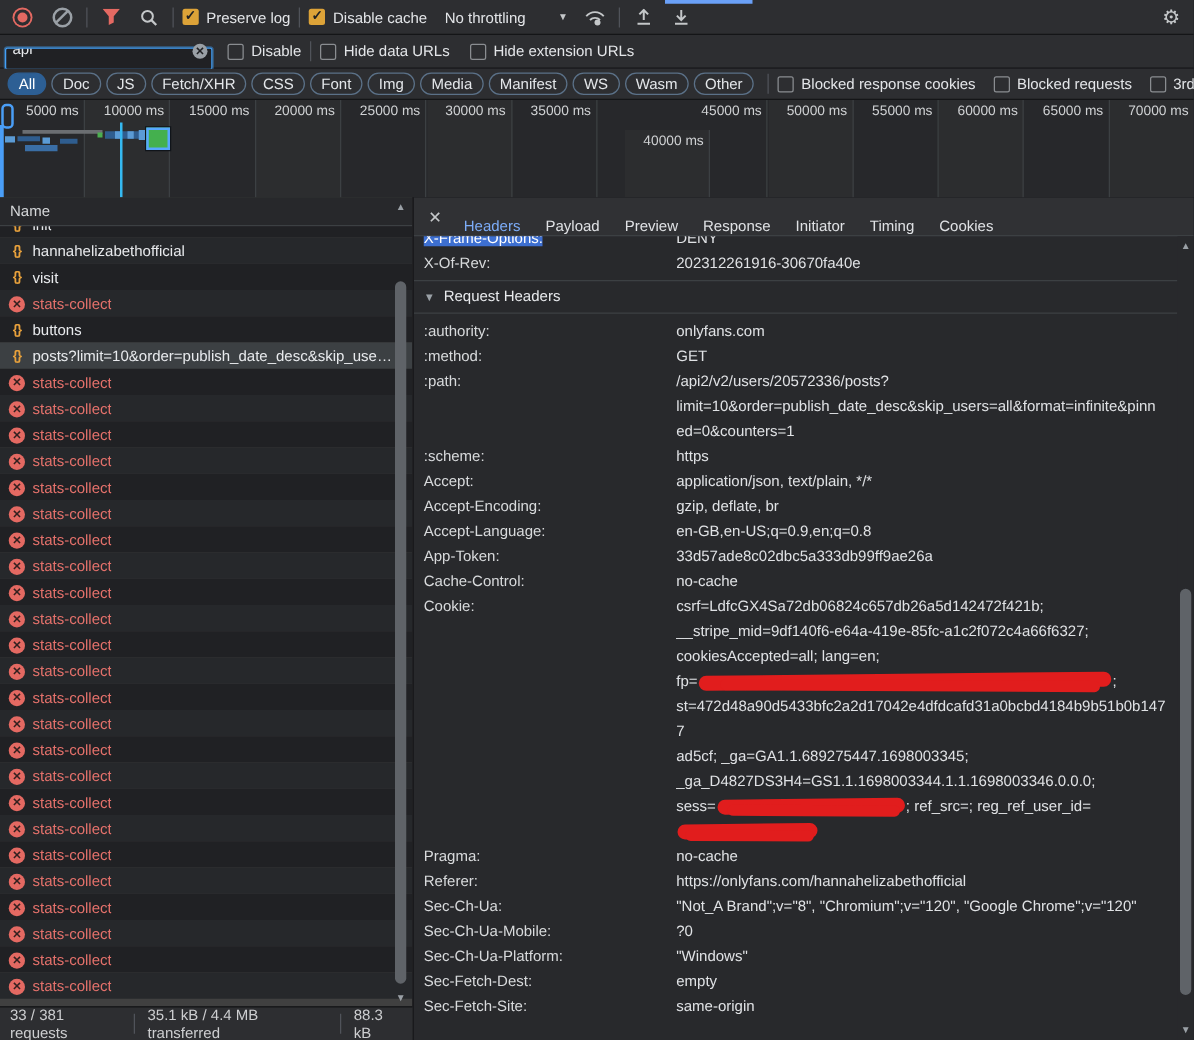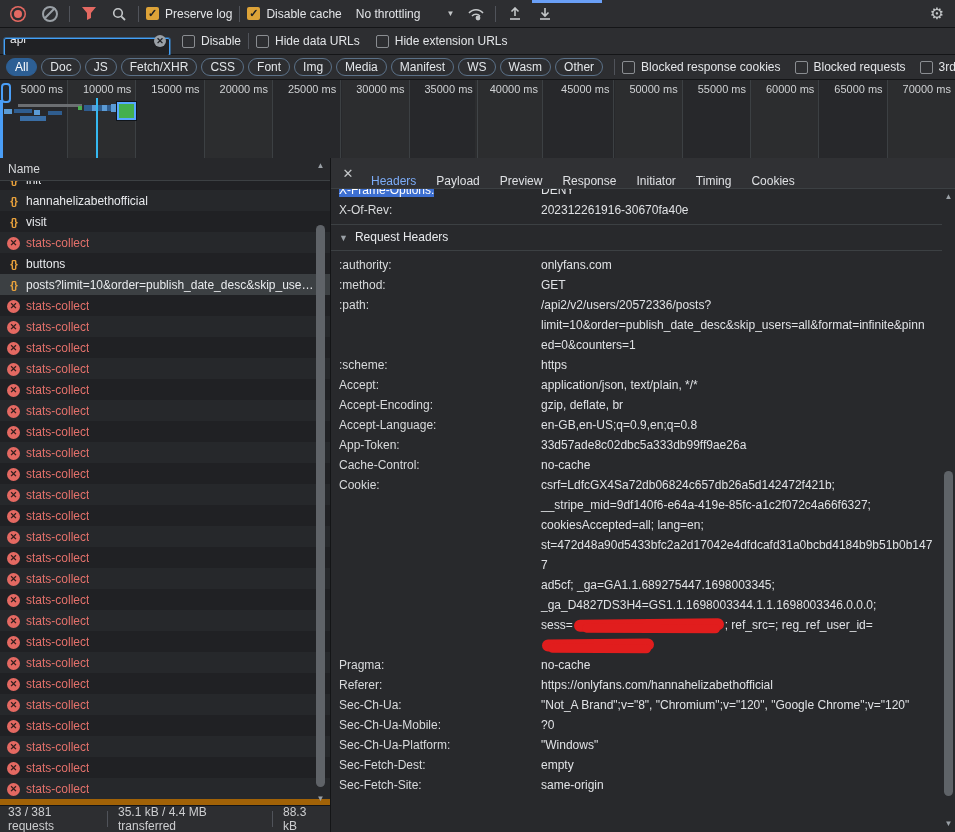--- a/index.html
+++ b/index.html
@@ -46,21 +46,21 @@
 
   
   .timeline{left:0;top:80px;width:955px;height:78px;background:#27282b;border-bottom:1px solid #141517;
             overflow:hidden;}
   .tcol{position:absolute;top:0;bottom:0;width:68px;border-right:1px solid #3c4043;box-sizing:border-box;}
   .tcol.shade{background:rgba(255,255,255,0.025);}
   .tlabel{position:absolute;top:3px;right:4px;color:#d0d2d4;font-size:11px;white-space:nowrap;}
   .wbar{position:absolute;}
 
   
-  .leftpane{left:0;top:158px;width:330px;height:647px;background:#a16207;overflow:hidden;}
+  .leftpane{left:0;top:158px;width:330px;height:647px;background:#404040;overflow:hidden;}
   .name-header{height:22px;line-height:22px;padding-left:8px;background:#27282b;
                border-bottom:1px solid #3c4043;color:#d6d8da;}
   .reqwrap{position:absolute;left:0;top:23px;right:0;bottom:0;overflow:hidden;}
   .reqscroll{margin-top:-12px;}
   .req{height:21px;display:flex;align-items:center;padding:0 4px 0 6px;white-space:nowrap;}
   .req:nth-child(odd){background:#202124;}
   .req:nth-child(even){background:#26282b;}
   .req.sel{background:#3c4043;}
   .req .ic{width:15px;flex:none;text-align:center;margin-right:5px;}
   .ic-json{color:#e8a13c;font-weight:bold;font-size:11px;letter-spacing:-1px;}
@@ -219,21 +219,21 @@
       </div>
       <div class="tcol" style="left: 273.2px;">
         <span class="tlabel">25000 ms</span>
       </div>
       <div class="tcol shade" style="left: 341.5px;">
         <span class="tlabel">30000 ms</span>
       </div>
       <div class="tcol" style="left: 409.8px;">
         <span class="tlabel">35000 ms</span>
       </div>
-      <div class="tcol shade" style="left: 475px;">
+      <div class="tcol shade" style="left: 500px; margin-top: 24px;">
         <span class="tlabel">40000 ms</span>
       </div>
       <div class="tcol" style="left: 546.4px;">
         <span class="tlabel">45000 ms</span>
       </div>
       <div class="tcol shade" style="left: 614.7px;">
         <span class="tlabel">50000 ms</span>
       </div>
       <div class="tcol" style="left: 683px;">
         <span class="tlabel">55000 ms</span>
@@ -487,20 +487,21 @@
             <div class="hval">
               <div class="vline">no-cache</div>
             </div>
           </div>
           <div class="hrow">
             <div class="hname">Cookie:</div>
             <div class="hval">
               <div class="vline">csrf=LdfcGX4Sa72db06824c657db26a5d142472f421b;</div>
               <div class="vline">__stripe_mid=9df140f6-e64a-419e-85fc-a1c2f072c4a66f6327;</div>
               <div class="vline">cookiesAccepted=all; lang=en;</div>
+              <div class="vline">fp=<span class="redact" style="width: 330px;"></span>;</div>
               <div class="vline">st=472d48a90d5433bfc2a2d17042e4dfdcafd31a0bcbd4184b9b51b0b1477</div>
               <div class="vline">ad5cf; _ga=GA1.1.689275447.1698003345;</div>
               <div class="vline">_ga_D4827DS3H4=GS1.1.1698003344.1.1.1698003346.0.0.0;</div>
               <div class="vline">sess=<span class="redact" style="width: 150px;"></span>; ref_src=; reg_ref_user_id=<span class="redact" style="width: 112px;"></span></div>
             </div>
           </div>
           <div class="hrow">
             <div class="hname">Pragma:</div>
             <div class="hval">
               <div class="vline">no-cache</div>

